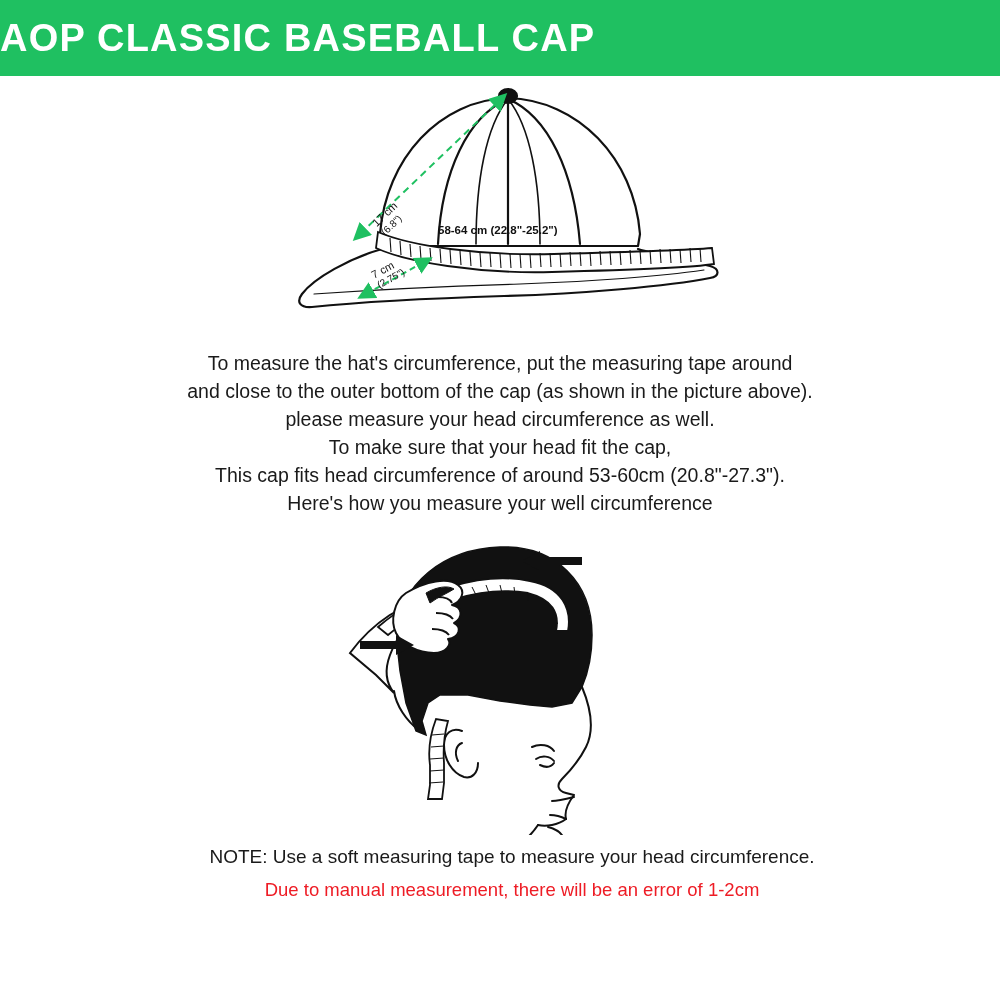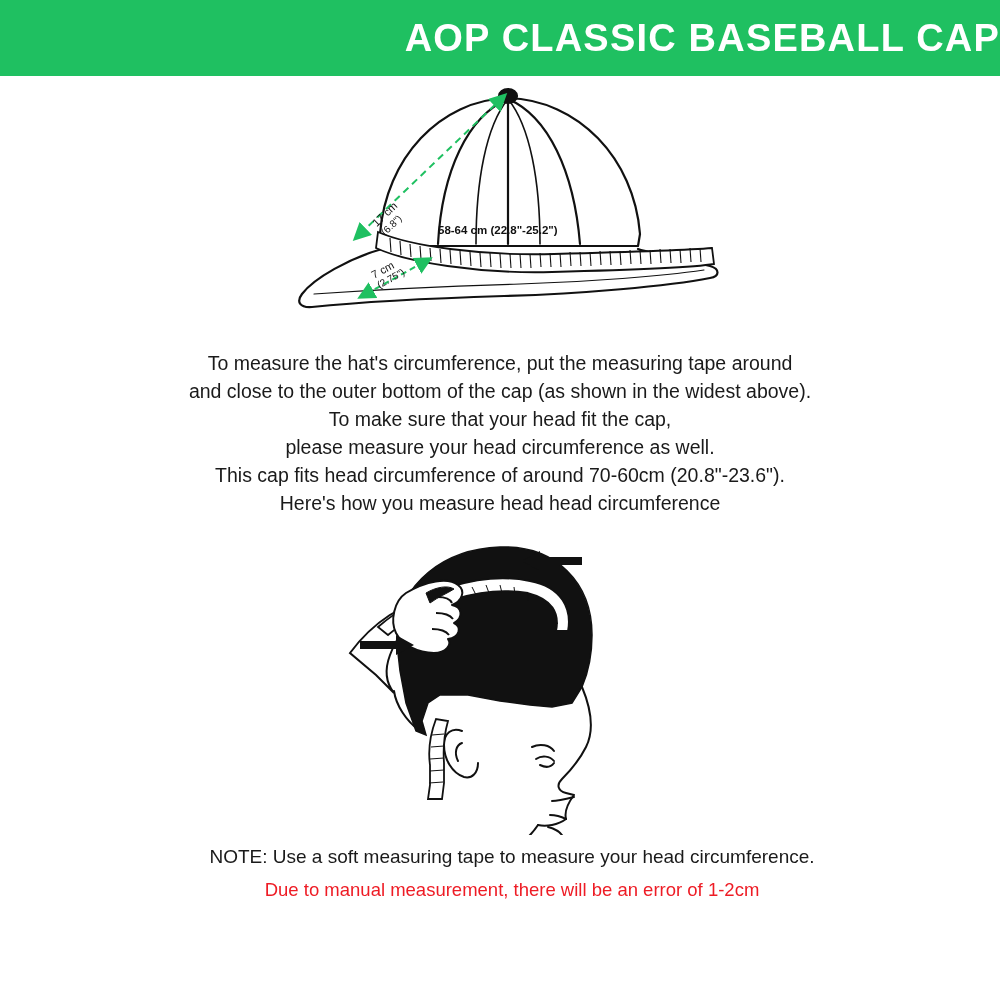--- a/index.html
+++ b/index.html
@@ -16,21 +16,21 @@
     position: relative;
   }
 
   
   .header-banner {
     width: 1000px;
     height: 76px;
     background: #1fc061;
     display: flex;
     align-items: center;
-    justify-content: flex-end;
+    justify-content: flex-start;
     box-sizing: border-box;
   }
   .header-title {
     color: #ffffff;
     font-size: 38px;
     font-weight: bold;
     letter-spacing: 1.2px;
     font-family: "Liberation Sans", sans-serif;
     white-space: nowrap;
   }
@@ -186,25 +186,25 @@
     </g>
     <g transform="translate(88,200) rotate(-29)">
       <text x="0" y="-8" font-family="Liberation Sans, sans-serif" font-size="11" fill="#111111">7 cm</text>
       <text x="0" y="3" font-family="Liberation Sans, sans-serif" font-size="10" fill="#111111">(2.75")</text>
     </g>
   </svg>
 </div>
 
 <div class="instructions">
   <div>To measure the hat's circumference, put the measuring tape around</div>
-  <div>and close to the outer bottom of the cap (as shown in the widest above).</div>
+  <div>and close to the outer bottom of the cap (as shown in the picture above).</div>
+  <div>please measure your head circumference as well.</div>
   <div>To make sure that your head fit the cap,</div>
-  <div>please measure your head circumference as well.</div>
-  <div>This cap fits head circumference of around 70-60cm (20.8"-23.6").</div>
-  <div>Here's how you measure head head circumference</div>
+  <div>This cap fits head circumference of around 53-60cm (20.8"-27.3").</div>
+  <div>Here's how you measure your well circumference</div>
 </div>
 
 <div class="head-section">
   <svg class="head-svg" width="620" height="300" viewBox="0 0 620 300" xmlns="http://www.w3.org/2000/svg">
 
     <path d="M196 100 C200 48 244 14 300 12 C356 10 392 48 392 100 C392 120 388 138 382 152
              L372 168 L352 172 L330 170 L300 166 L268 160 L240 160 L228 168
              L222 186 L226 200 L216 196 L206 168 L200 136 Z" fill="#111111" stroke="#111111" stroke-width="1.5"></path>
 
     <path d="M150 118 C172 88 204 66 238 62 C216 78 198 98 190 120 C184 136 186 148 194 158

